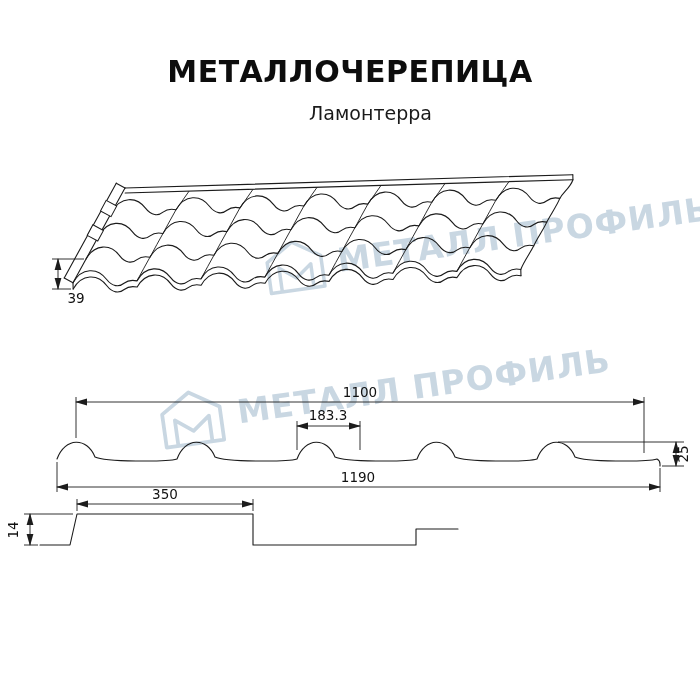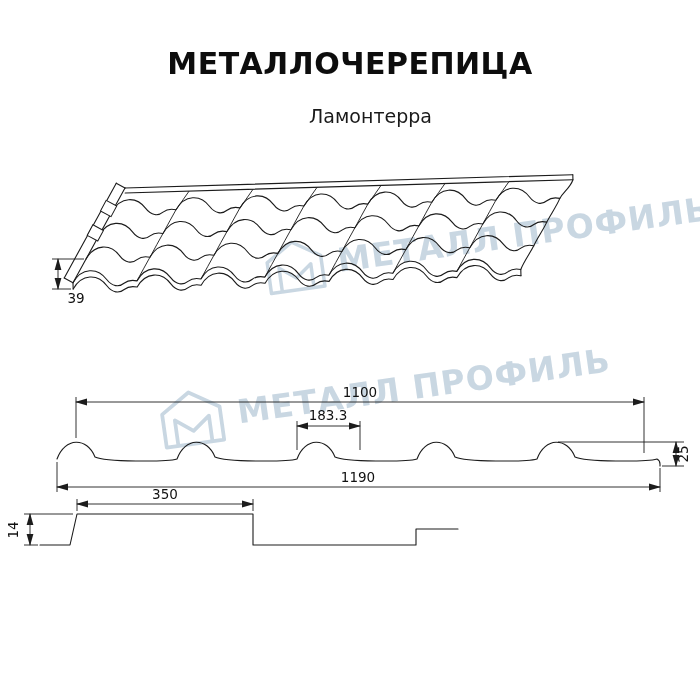--- a/index.html
+++ b/index.html
@@ -11,22 +11,22 @@
   .watermark{position:absolute;display:flex;align-items:center;gap:12px;
              transform:rotate(-8deg);color:#a9bfd1;opacity:.62;white-space:nowrap;
              pointer-events:none;}
   .wm-text{font-weight:bold;font-size:33px;letter-spacing:1px;}
   .wm1{left:262px;top:212px;}
   .wm2{left:156px;top:362px;}
   .wm-logo{flex:0 0 auto;}
 
   
   header{position:absolute;top:46px;left:0;width:700px;text-align:center;}
-  h1{margin:0;font-size:30px;font-weight:bold;letter-spacing:.5px;color:#0d0d0d;}
-  .subtitle{margin-top:24px;font-size:19px;color:#1a1a1a;padding-left:41px;}
+  h1{margin:8px;font-size:30px;font-weight:bold;letter-spacing:.5px;color:#0d0d0d;}
+  .subtitle{margin-top:13px;font-size:19px;color:#1a1a1a;padding-left:41px;}
 
   
   svg.drawing{position:absolute;left:0;top:0;}
   .ln{fill:none;stroke:#1c1c1c;stroke-width:1.1;stroke-linecap:round;stroke-linejoin:round;}
   .thin{fill:none;stroke:#1c1c1c;stroke-width:.9;}
   .clip{fill:#ffffff;stroke:#1c1c1c;stroke-width:1;}
   .dimtxt{font-family:"DejaVu Sans","Liberation Sans",sans-serif;font-size:13.5px;fill:#111;}
 </style>
 </head>
 <body>

